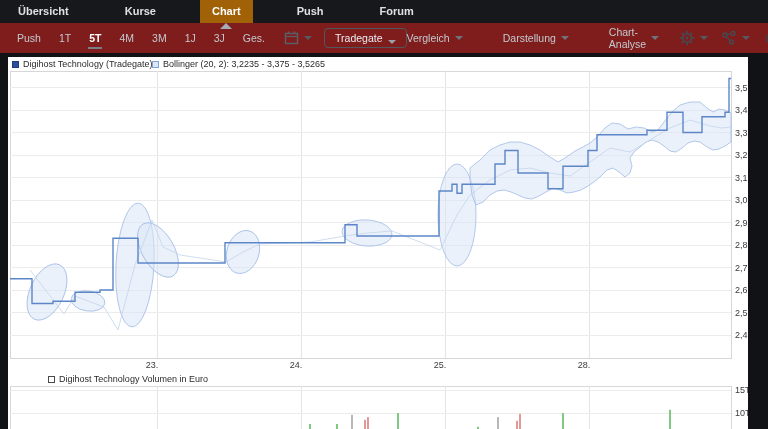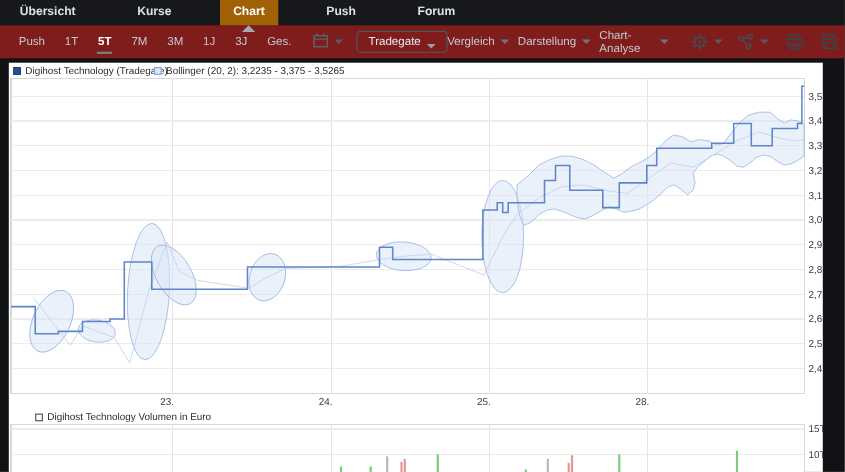--- a/index.html
+++ b/index.html
@@ -20,21 +20,21 @@
   .period.active{color:#fff;font-weight:bold;}
   .period.active::after{content:'';position:absolute;left:8px;right:8px;bottom:4px;
            height:2px;background:#7a8088;}
   .icon-btn{display:inline-flex;align-items:center;margin-left:10px;cursor:pointer;}
   .caret{width:0;height:0;border-left:4px solid transparent;border-right:4px solid transparent;
          border-top:4px solid #6e747b;margin-left:5px;display:inline-block;}
   .caret.dim{border-top-color:#555b61;}
   .exchange-btn{margin-left:12px;border:1px solid #51575d;border-radius:4px;
          padding:3px 10px;color:#e8ecef;display:inline-flex;align-items:flex-end;cursor:pointer;}
   .exchange-btn .caret{border-top-color:#9aa0a6;}
-  .menus{margin-left:auto;display:flex;align-items:center;gap:8px;}
+  .menus{margin-left:auto;display:flex;align-items:center;gap:40px;}
   .menu-item{display:inline-flex;align-items:center;cursor:pointer;}
   .tool-icons{display:flex;align-items:center;margin-left:20px;gap:9px;}
   .tool-icons svg{display:block;}
   
   .panel{position:absolute;left:8px;top:57px;width:740px;height:372px;background:#fff;}
   .panel svg{position:absolute;left:0;top:0;}
   .legend-row{position:absolute;left:0;right:0;height:13px;font-size:9px;color:#2b2b2b;}
   .legend-item{position:absolute;top:2px;display:flex;align-items:center;}
   .swatch{width:7px;height:7px;margin-right:4px;display:inline-block;box-sizing:border-box;}
   .swatch.price{background:#2c4f9c;border:1px solid #1e3c7e;}
@@ -50,21 +50,21 @@
   <span class="nav-item">Kurse</span>
   <span class="nav-item active">Chart</span>
   <span class="nav-item">Push</span>
   <span class="nav-item">Forum</span>
 </nav>
 
 <div class="toolbar">
   <span class="period">Push</span>
   <span class="period">1T</span>
   <span class="period active">5T</span>
-  <span class="period">7M</span>
+  <span class="period">4M</span>
   <span class="period">3M</span>
   <span class="period">1J</span>
   <span class="period">3J</span>
   <span class="period">Ges.</span>
 
   <span class="icon-btn">
     <span>
       <svg width="15" height="15" viewBox="0 0 15 15">
         <rect x="1.5" y="3.5" width="12" height="10" fill="none" stroke="#596067" stroke-width="1.4"></rect>
         <line x1="4.5" y1="1.5" x2="4.5" y2="4" stroke="#596067" stroke-width="1.6"></line>
@@ -215,25 +215,25 @@
       <rect x="511" y="356.92" width="2" height="45.079999999999984" fill="#e39a96"></rect>
       <rect x="554" y="356" width="2" height="46" fill="#80c980"></rect>
       <rect x="661" y="352.78000000000003" width="2" height="49.21999999999997" fill="#80c980"></rect>
     </svg>
 
   <div class="legend-row" style="top:0">
     <span class="legend-item" style="left:4px">
       <span class="swatch price"></span>
       <span>Digihost Technology (Tradegate)</span>
     </span>
-    <span class="legend-item" style="left:132px">
+    <span class="legend-item" style="left:144px">
       <span class="swatch bollinger"></span>
       <span>Bollinger (20, 2): 3,2235 - 3,375 - 3,5265</span>
     </span>
   </div>
 
   <div class="legend-row" style="top:315px">
-    <span class="legend-item" style="left:24px">
+    <span class="legend-item" style="left:40px">
       <span class="swatch volume"></span>
       <span>Digihost Technology Volumen in Euro</span>
     </span>
   </div>
 </div>
 
 </body></html>

